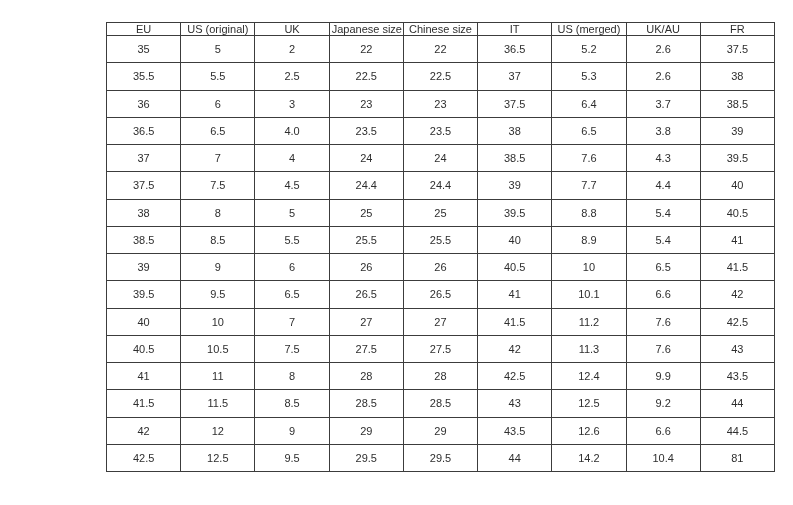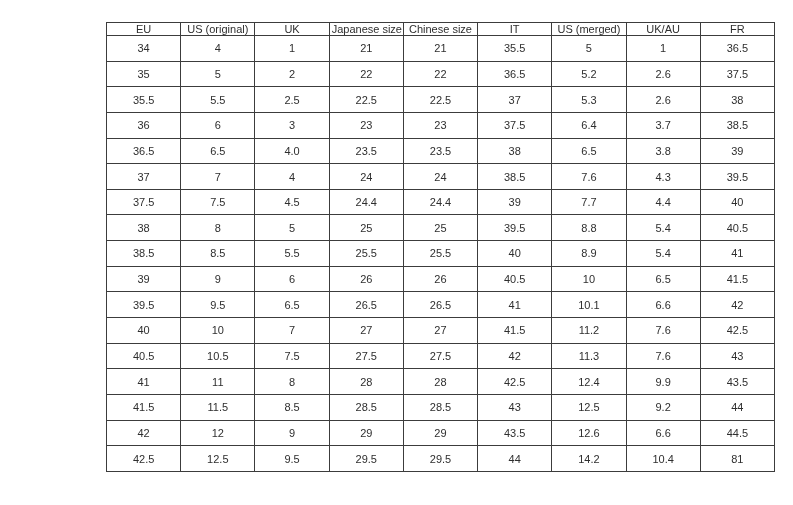--- a/index.html
+++ b/index.html
@@ -55,31 +55,20 @@
           <th>Japanese size</th>
           <th>Chinese size</th>
           <th>IT</th>
           <th>US (merged)</th>
           <th>UK/AU</th>
           <th>FR</th>
         </tr>
     </thead>
     <tbody>
         <tr>
-          <td>34</td>
-          <td>4</td>
-          <td>1</td>
-          <td>21</td>
-          <td>21</td>
-          <td>35.5</td>
-          <td>5</td>
-          <td>1</td>
-          <td>36.5</td>
-        </tr>
-        <tr>
           <td>35</td>
           <td>5</td>
           <td>2</td>
           <td>22</td>
           <td>22</td>
           <td>36.5</td>
           <td>5.2</td>
           <td>2.6</td>
           <td>37.5</td>
         </tr>

